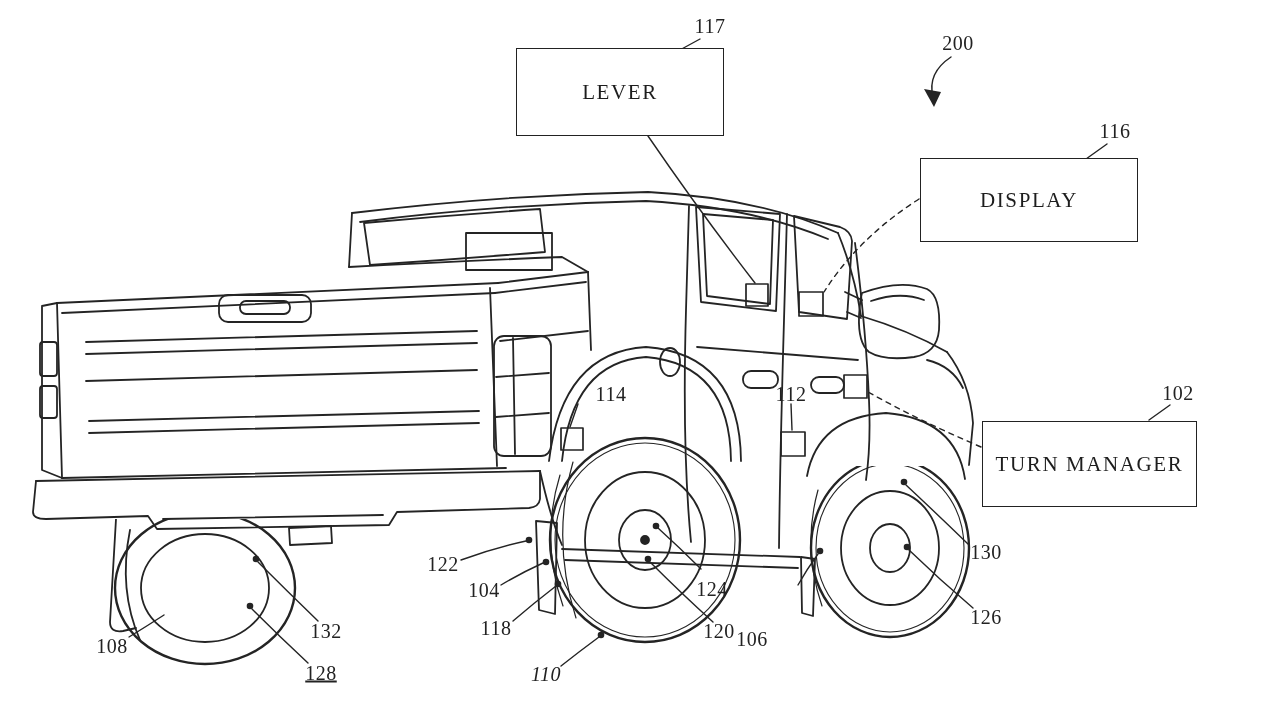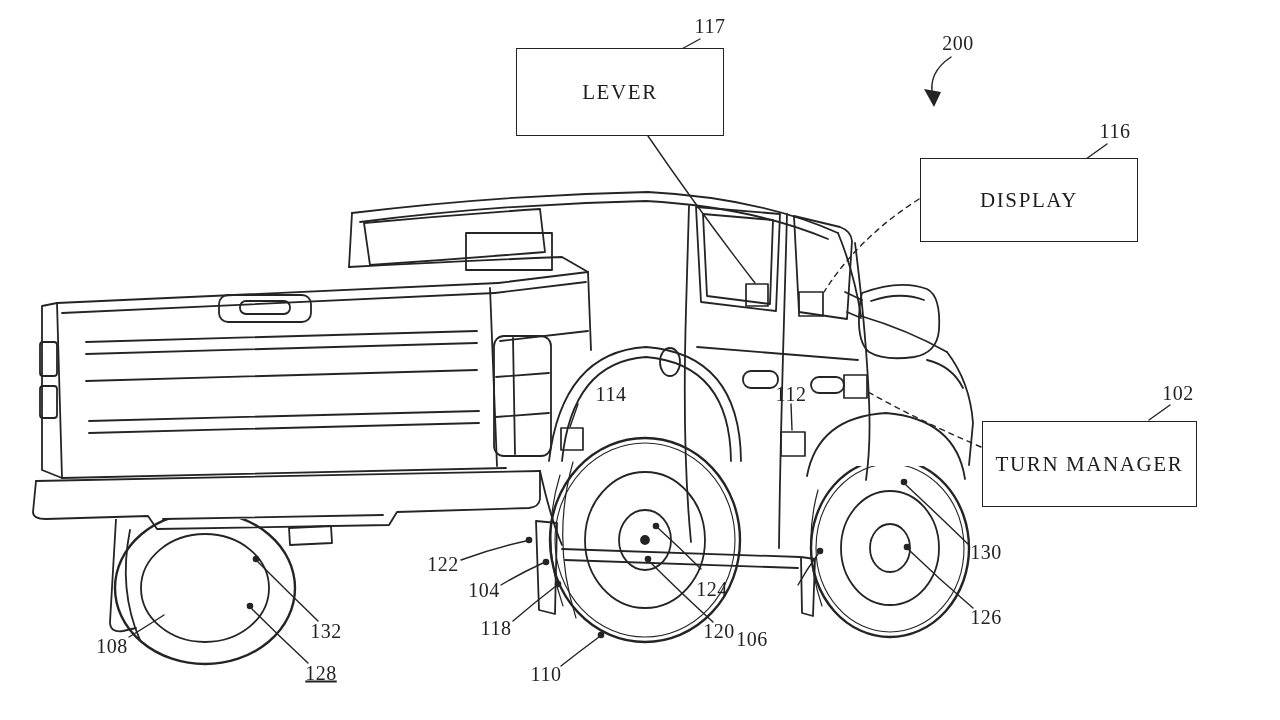--- a/index.html
+++ b/index.html
@@ -193,21 +193,21 @@
 
   <span class="ref" style="left:958px;top:43px;">200</span>
   <span class="ref" style="left:710px;top:26px;">117</span>
   <span class="ref" style="left:1115px;top:131px;">116</span>
   <span class="ref" style="left:1178px;top:393px;">102</span>
   <span class="ref" style="left:578px;top:394px;margin-left:33px;">114</span>
   <span class="ref" style="left:791px;top:394px;">112</span>
   <span class="ref" style="left:443px;top:564px;">122</span>
   <span class="ref" style="left:484px;top:590px;">104</span>
   <span class="ref" style="left:496px;top:628px;text-align:right;">118</span>
-  <span class="ref" style="left:546px;top:674px;">110</span>
+  <span class="ref" style="left:546px;top:674px;font-style:italic;">110</span>
   <span class="ref" style="left:719px;top:631px;">120</span>
   <span class="ref" style="left:712px;top:577px;margin-top:12px;">124</span>
   <span class="ref" style="left:752px;top:595px;margin-top:44px;">106</span>
   <span class="ref" style="left:986px;top:617px;">126</span>
   <span class="ref" style="left:986px;top:552px;">130</span>
   <span class="ref" style="left:326px;top:631px;">132</span>
   <span class="ref" style="left:321px;top:673px;text-decoration:underline;">128</span>
   <span class="ref" style="left:112px;top:646px;">108</span>
 
 </div>

